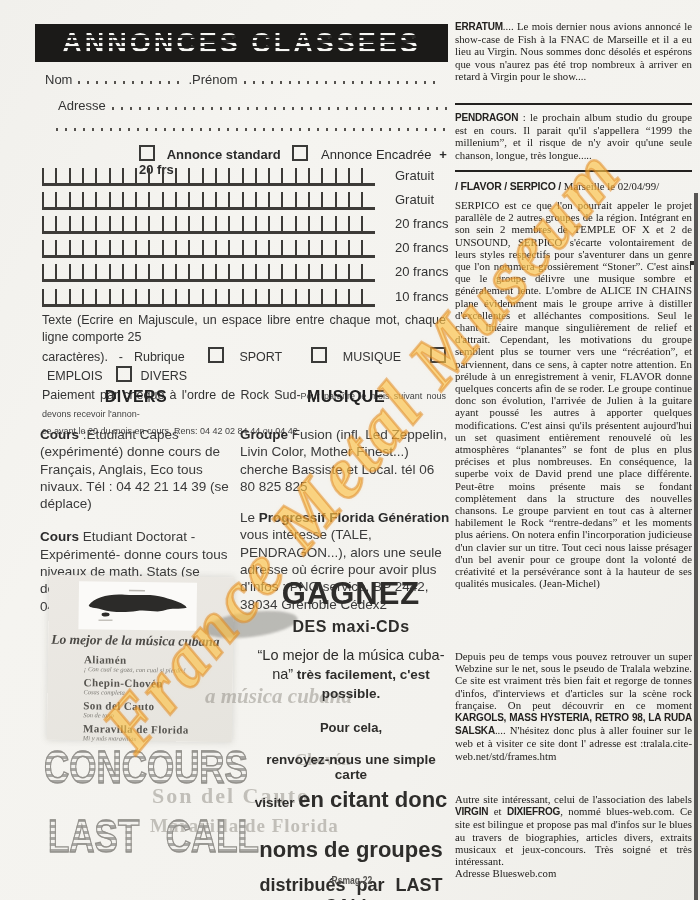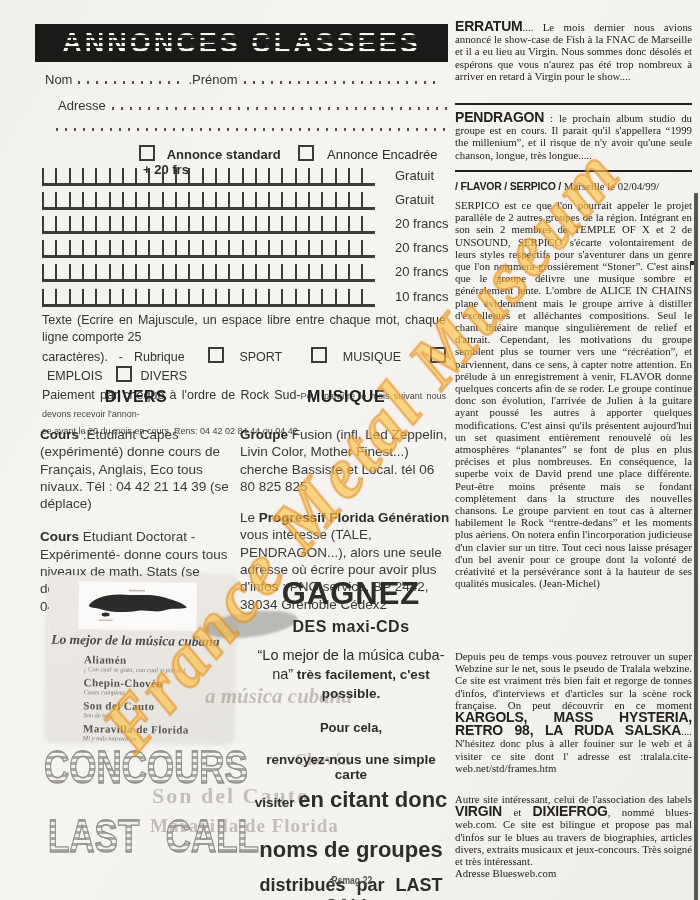--- a/index.html
+++ b/index.html
@@ -52,21 +52,21 @@
   .gz-sub{font-weight:900;font-size:16px;margin-top:6px;letter-spacing:0.5px;}
   .gz-quote{font-size:14.5px;margin-top:10px;line-height:19px;}
   .gz-quote b{font-size:13.5px;}
   .gz-line{font-weight:bold;font-size:13px;margin-top:17px;}
   .gz-big{font-weight:bold;font-size:22px;}
   .gz-mid{font-weight:bold;font-size:18px;margin-top:12px;word-spacing:6px;}
 
   
   .rc{left:455px;width:237px;font-family:"Liberation Serif",serif;font-size:10.8px;line-height:12.2px;
     text-align:justify;color:#23211f;}
-  .rc .lbl{font-family:"Liberation Sans",sans-serif;font-weight:bold;font-size:14px;letter-spacing:-0.2px;}
+  .rc .lbl{font-family:"Liberation Sans",sans-serif;font-weight:bold;font-size:10px;letter-spacing:-0.2px;}
   .rule{left:455px;width:237px;height:2px;background:#23211f;}
 
   .footer{font-weight:bold;font-size:10px;color:#555350;transform:scaleX(0.85);transform-origin:center;}
 
   
   .watermark{left:-88px;top:408px;width:900px;text-align:center;white-space:nowrap;
     transform:rotate(-50deg);font-family:"Liberation Serif",serif;font-style:italic;font-weight:900;
     font-size:72px;letter-spacing:4px;color:rgba(252,190,62,0.50);
     -webkit-text-stroke:2.5px rgba(221,129,26,0.48);
     text-shadow:0 0 4px rgba(255,210,110,0.35);z-index:60;pointer-events:none;}
@@ -93,21 +93,21 @@
   </div>
 
   <div class="abs formrow" style="left:58px;top:98px;width:396px;">
     <span>Adresse</span>
     <span class="dots" style="flex:1;"></span>
   </div>
   <div class="abs dots" style="left:50px;top:128px;width:391px;"></div>
 
   <div class="abs" style="left:139px;top:145px;width:310px;font-size:13px;">
     <span class="cb"></span>
-    <b style="margin:0 14px 0 8px;text-align:right;">Annonce standard</b>
+    <b style="margin:0 8px 0 8px;text-align:right;">Annonce standard</b>
     <span class="cb"></span>
     <span style="margin-left:9px;">Annonce Encadrée</span>
     <b style="margin-left:4px;">+ 20 frs</b>
   </div>
 
   <div class="abs combrow" style="left:42px;top:168px;">
       <span class="comb" style="width:333px;"></span>
       <span class="price">Gratuit</span>
     </div>
   <div class="abs combrow" style="left:42px;top:192px;">

